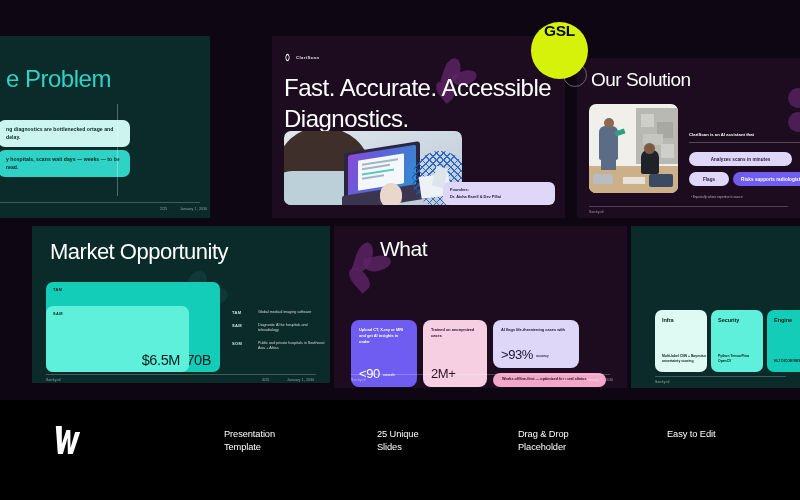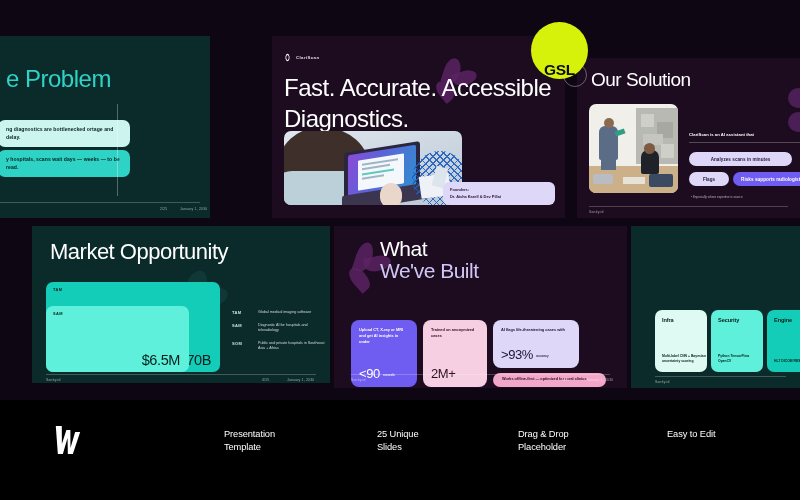--- a/index.html
+++ b/index.html
@@ -95,21 +95,21 @@
   #s-hood .ttl{position:absolute;left:18px;top:14px;font-size:19px;}
   .hcol{position:absolute;top:84px;height:62px;border-radius:7px;padding:7px;box-sizing:border-box;color:#05201c;}
   .hcol .hn{font-size:5.6px;font-weight:700;letter-spacing:-.1px;}
   .hcol .hb{position:absolute;left:7px;bottom:7px;font-size:3.4px;line-height:1.62;font-weight:600;}
   #hc1{left:24px;width:52px;background:#dffaf3;}
   #hc2{left:80px;width:52px;background:#5ff0dc;}
   #hc3{left:136px;width:52px;background:#14cdb8;}
 
   
   #gsl{position:absolute;left:531px;top:22px;width:57px;height:57px;border-radius:50%;
-       background:#d7f20a;display:flex;align-items:flex-end;justify-content:center;
+       background:#d7f20a;display:flex;align-items:flex-start;justify-content:center;
        color:#0a0a0a;font-weight:700;font-size:15.5px;letter-spacing:-.3px;z-index:40;}
   .ring{position:absolute;border-radius:50%;border:1px solid rgba(255,255,255,.35);}
 
   
   #promo{position:absolute;left:0;top:400px;width:800px;height:100px;background:#000;}
   .logoM{position:absolute;left:52px;top:424px;width:36px;height:32px;}
   .pitem{position:absolute;top:428px;color:#fff;font-size:9.3px;line-height:1.45;letter-spacing:-.1px;}
 
   
   .ph{position:absolute;inset:0;}
@@ -238,21 +238,20 @@
     <div class="fmeta" style="left:230px;top:152px;">4/25</div>
     <div class="fmeta" style="left:255px;top:152px;">January 1, 2030</div>
   </div>
 
   <div class="slide plum" id="s-built">
     <div class="petal" style="left:22px;top:16px;width:16px;height:30px;transform:rotate(18deg);"></div>
     <div class="petal" style="left:36px;top:24px;width:15px;height:27px;transform:rotate(78deg);"></div>
     <div class="petal" style="left:18px;top:40px;width:15px;height:26px;transform:rotate(-42deg);"></div>
     <div class="ttl s-title">
       <div>What</div>
-      <div class="accent-lav">We've Built</div>
     </div>
 
     <div class="bcard" id="bc1">
       <div class="top">Upload CT, X-ray or MRI and get AI insights in under</div>
       <div class="stat"><span>&lt;90</span><span class="unit">seconds</span></div>
     </div>
     <div class="bcard" id="bc2">
       <div class="top">Trained on anonymized cases</div>
       <div class="stat">2M+</div>
     </div>

